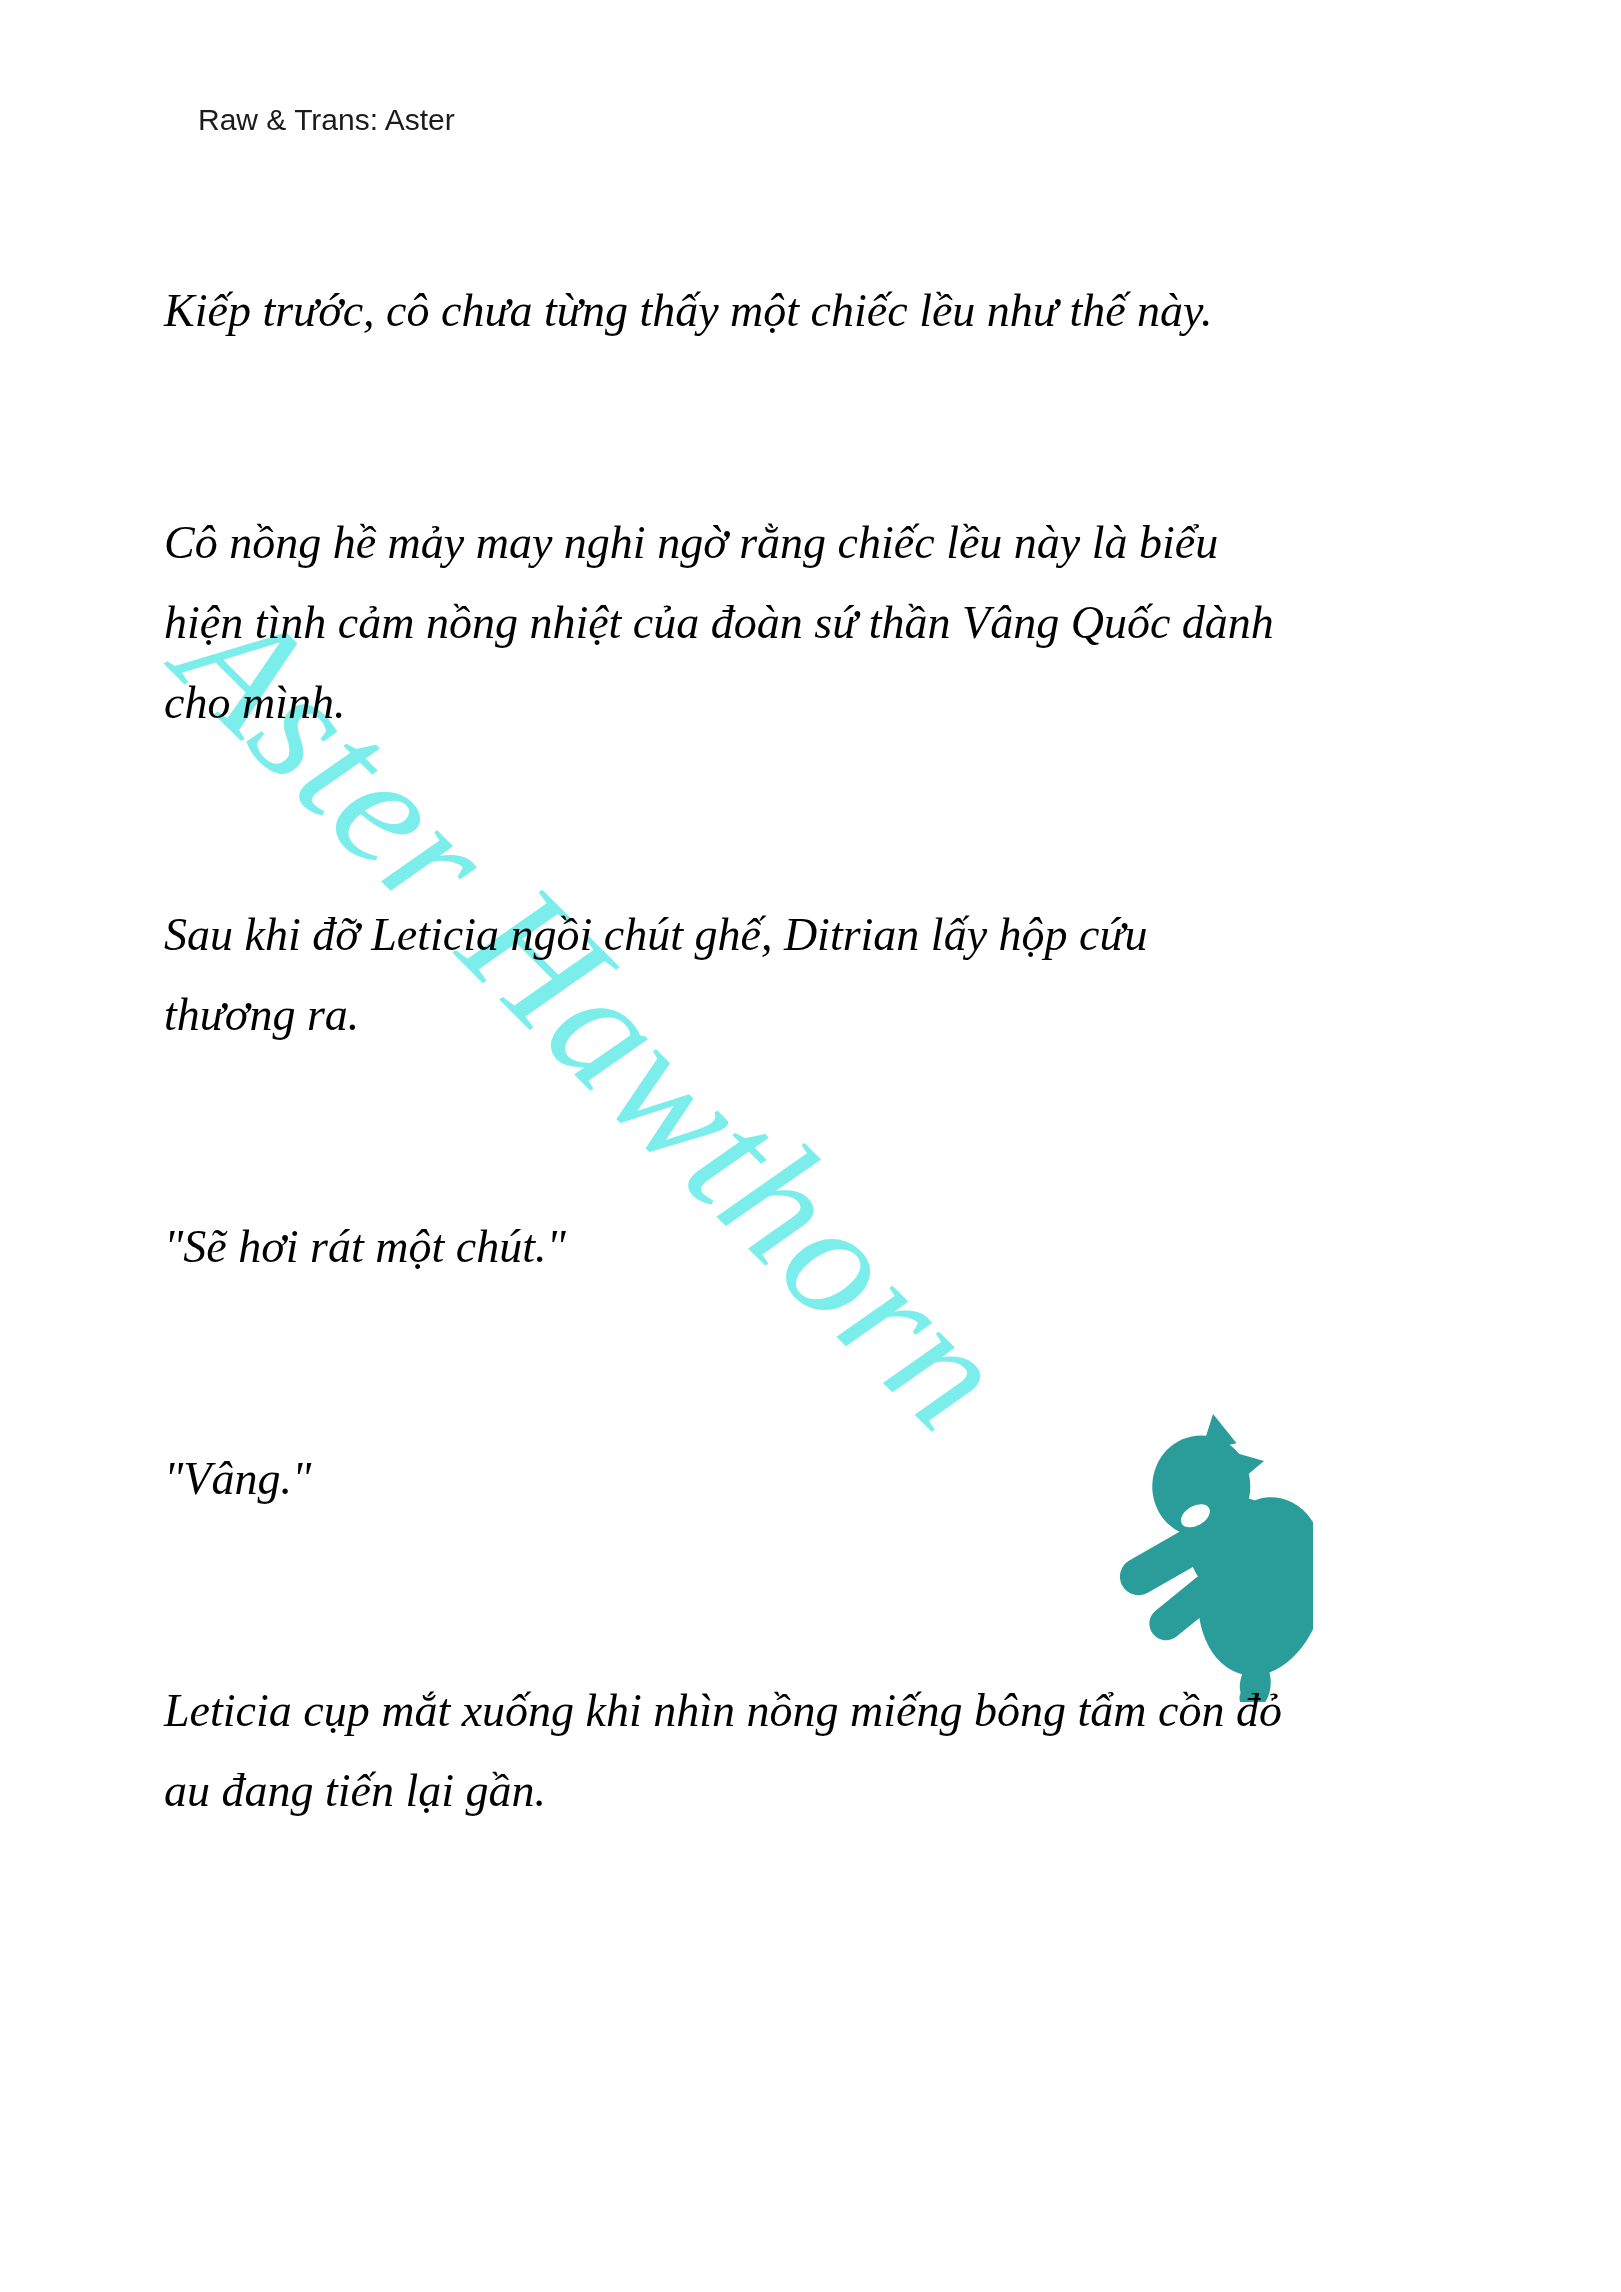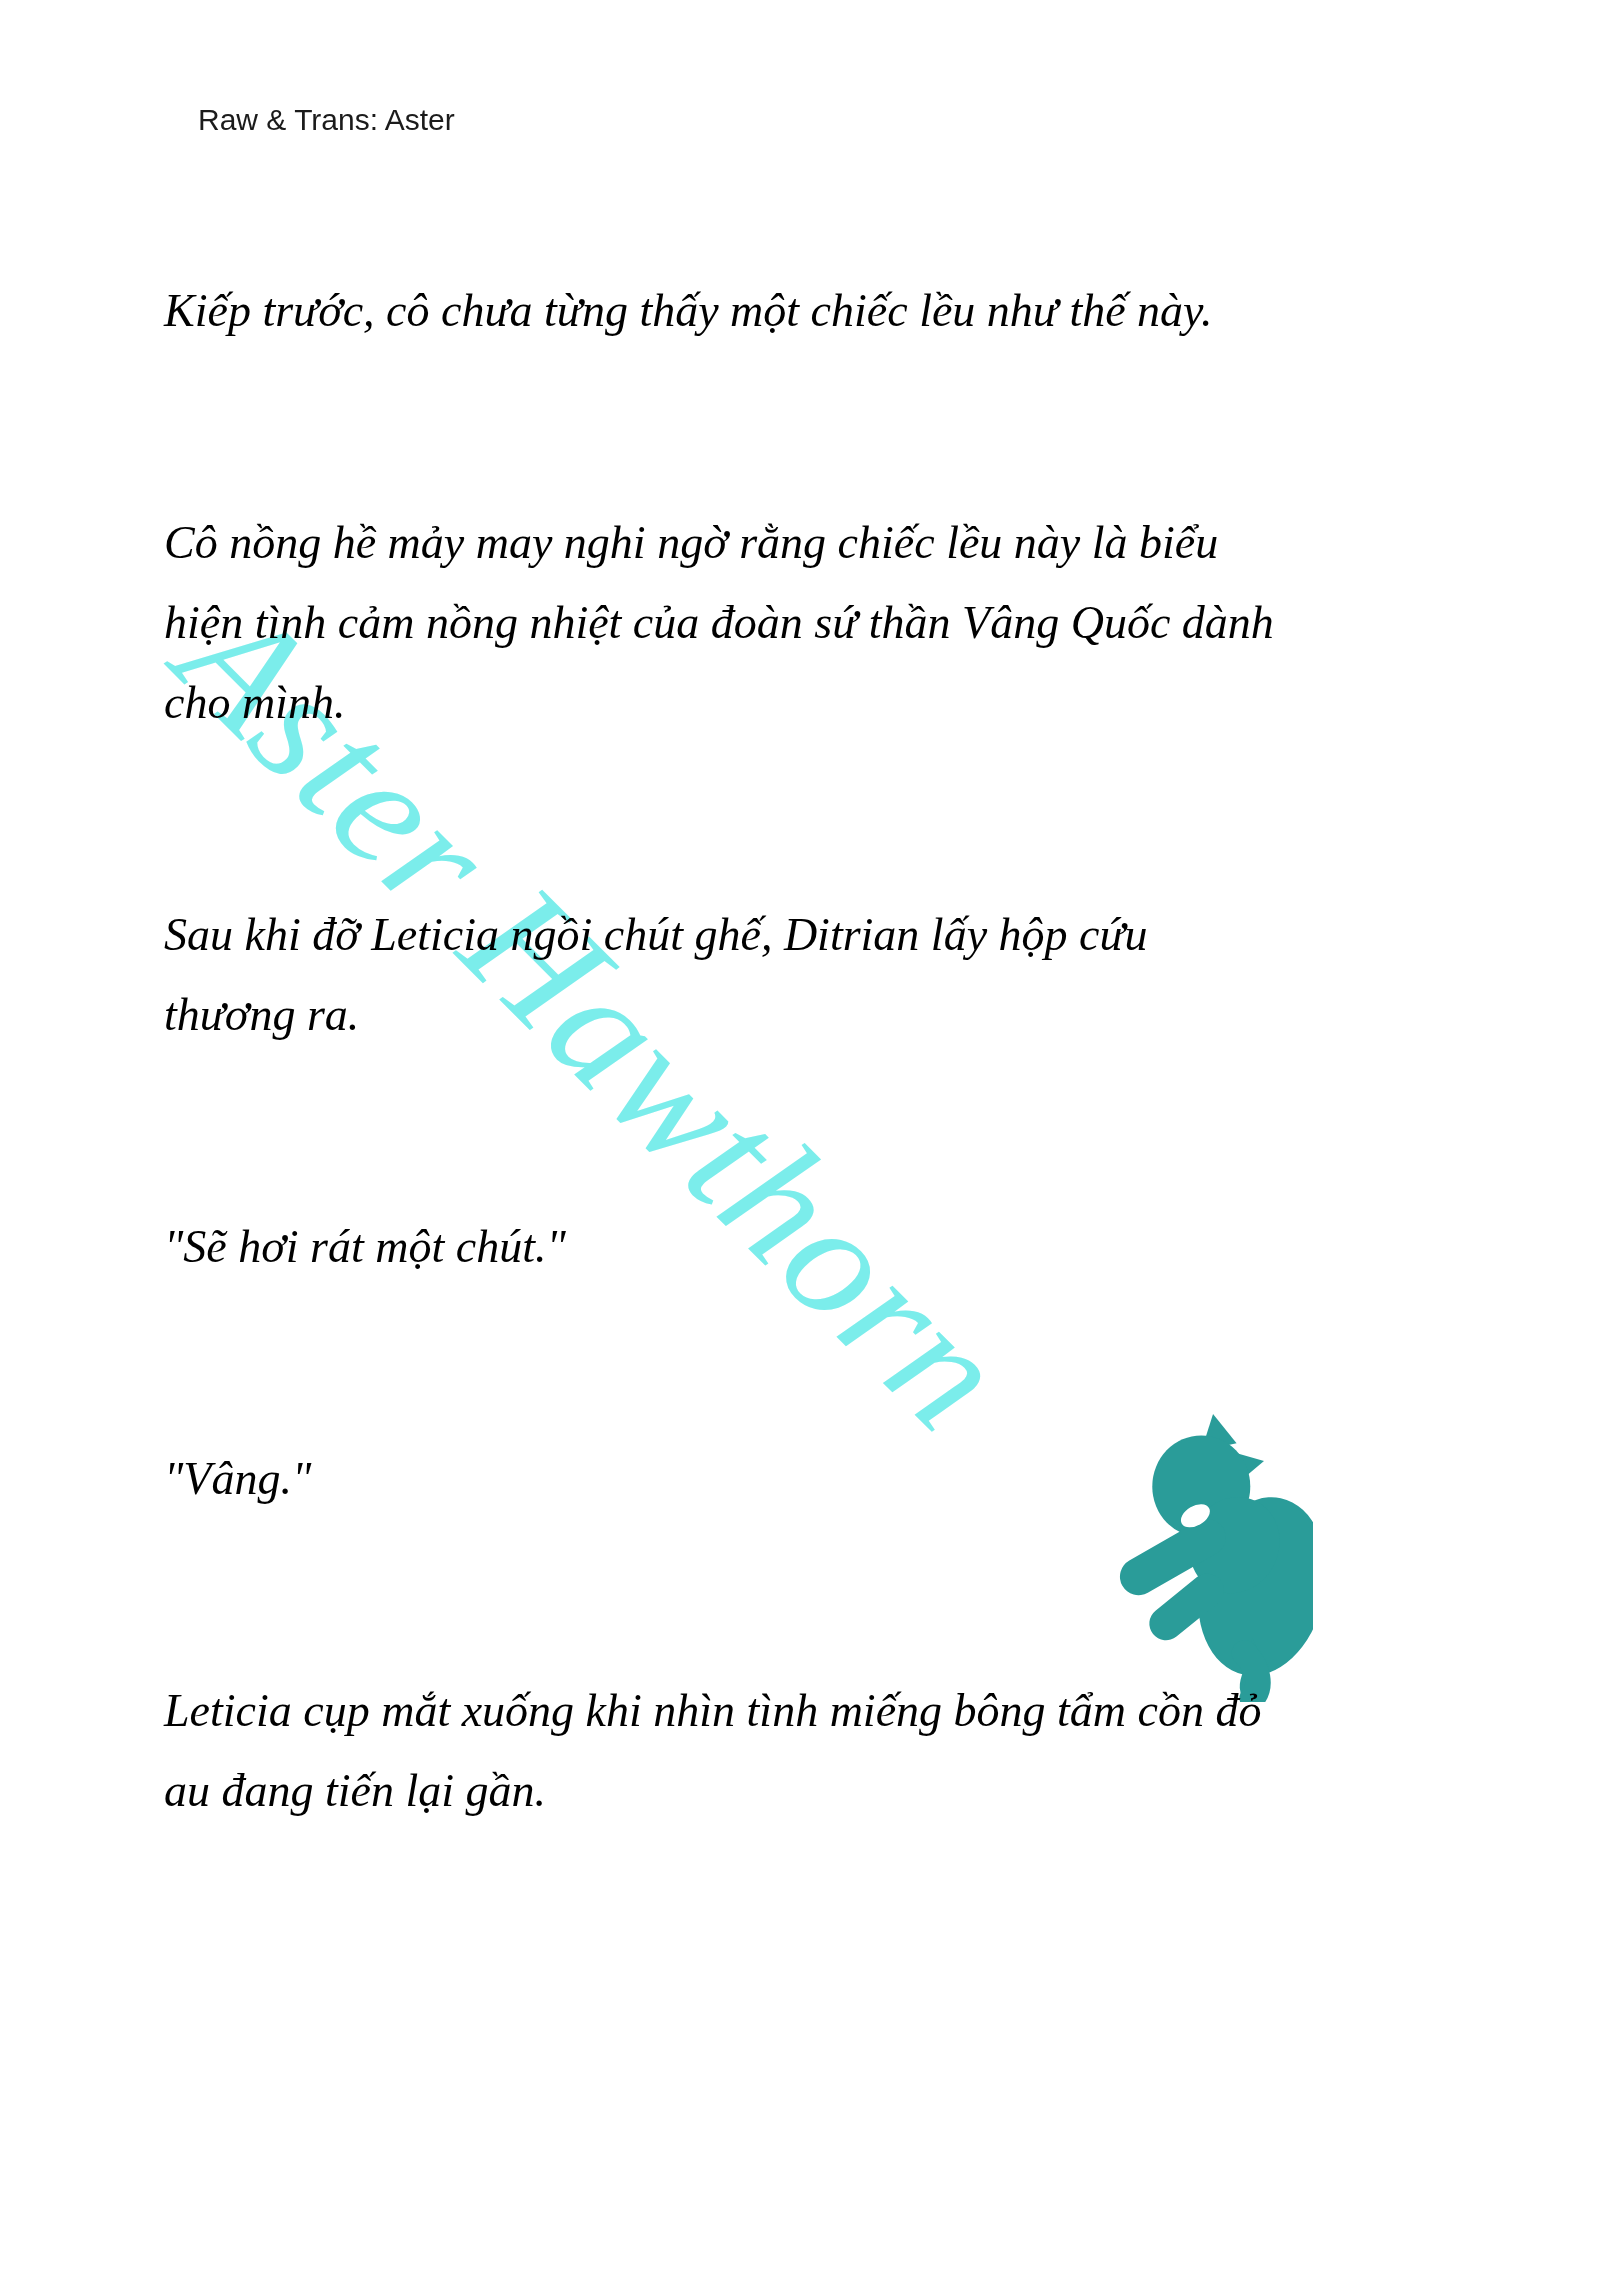--- a/index.html
+++ b/index.html
@@ -109,19 +109,19 @@
 
     <div class="paragraph">
       <div class="text-line">"Sẽ hơi rát một chút."</div>
     </div>
 
     <div class="paragraph">
       <div class="text-line">"Vâng."</div>
     </div>
 
     <div class="paragraph">
-      <div class="text-line">Leticia cụp mắt xuống khi nhìn tình miếng bông tẩm cồn đỏ</div>
+      <div class="text-line">Leticia cụp mắt xuống khi nhìn nồng miếng bông tẩm cồn đỏ</div>
       <div class="text-line">au đang tiến lại gần.</div>
     </div>
 
   </div>
 </div>
 
 
 </body></html>

